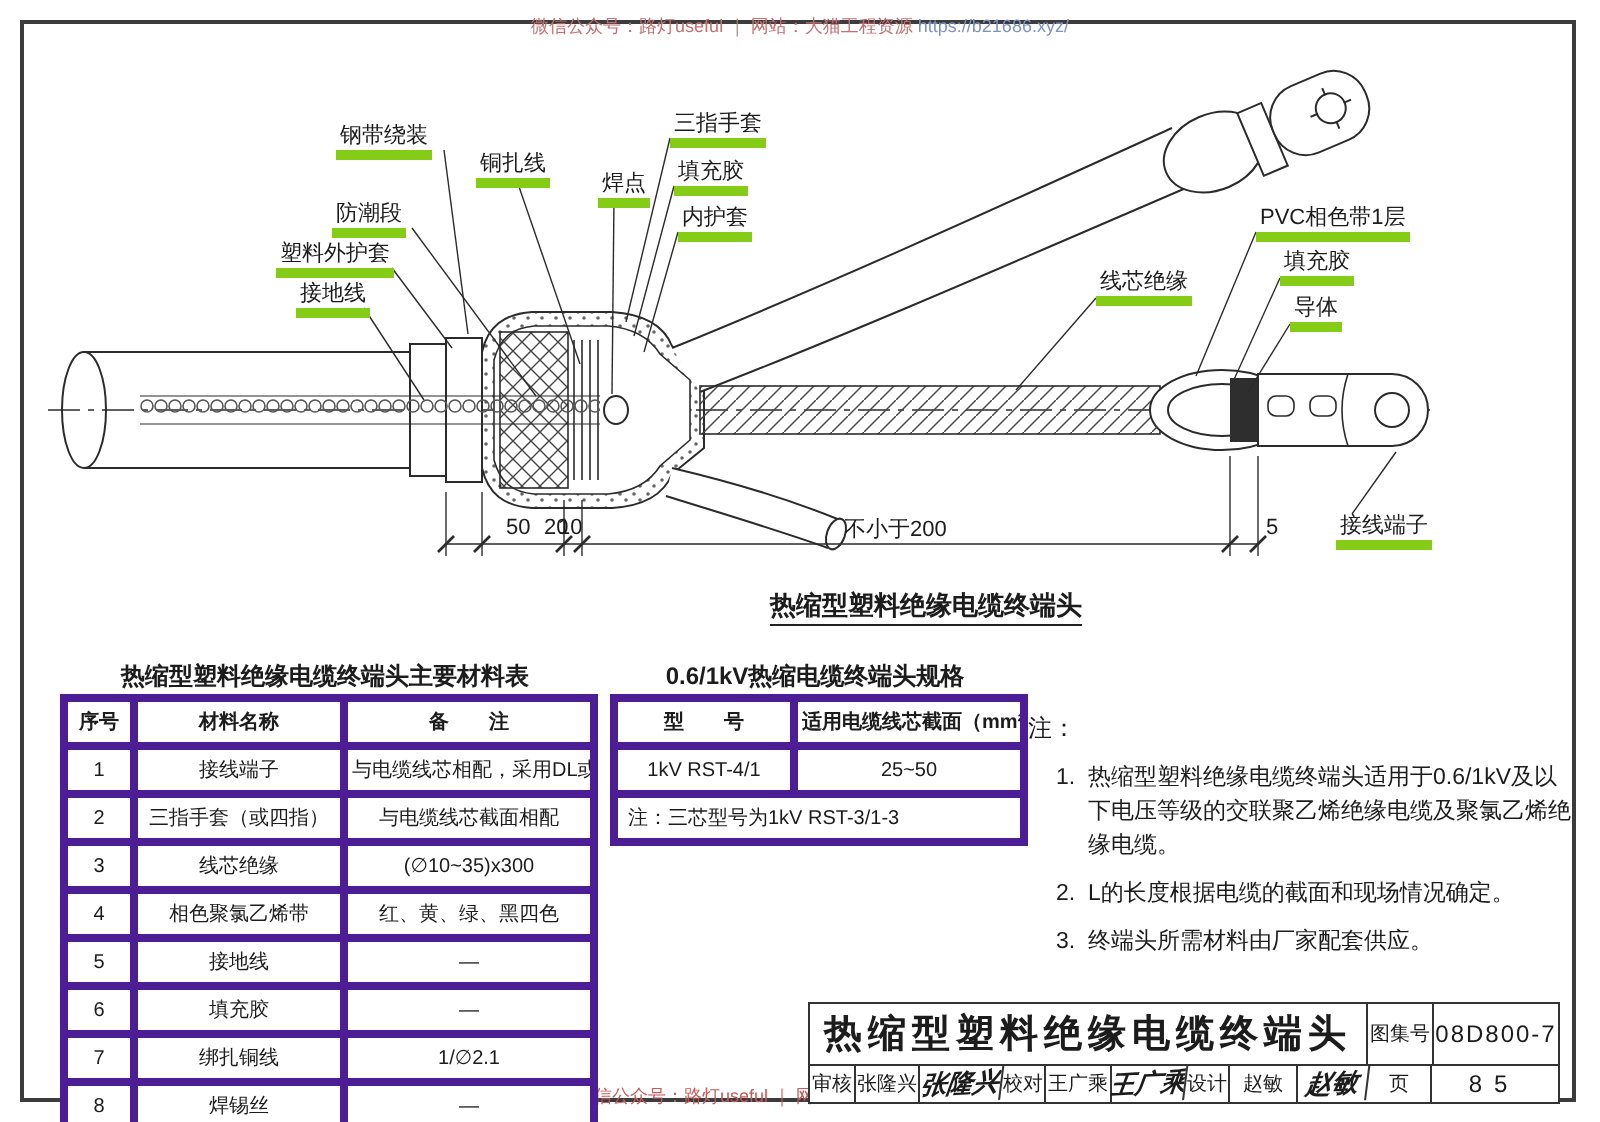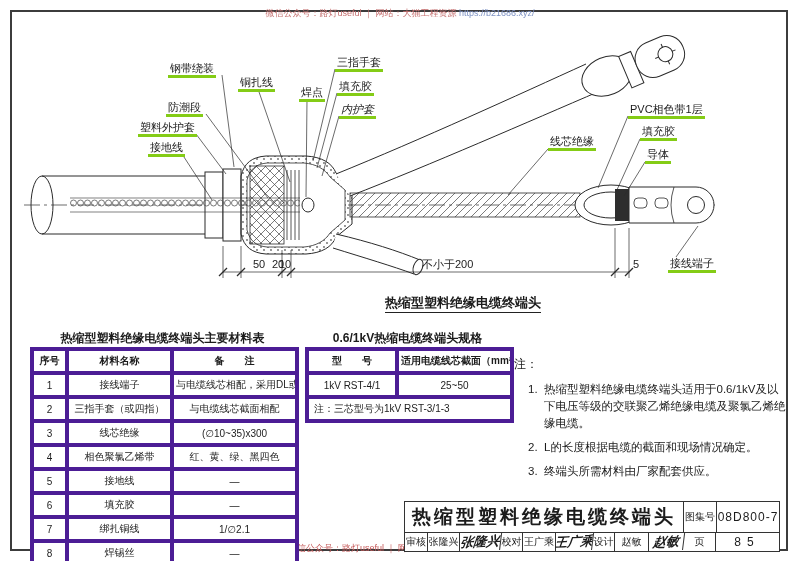--- a/index.html
+++ b/index.html
@@ -7,21 +7,21 @@
          font-family:"Liberation Sans","DejaVu Sans",sans-serif; color:#1c1c1c; }
   .page { position:absolute; inset:0; }
   .frame { position:absolute; left:10px; top:10px; width:778px; height:541px;
            border:2px solid #3c3c3c; box-sizing:border-box; background:transparent; }
   .wm { position:absolute; font-size:9px; white-space:nowrap; z-index:1; }
   .wm-top { left:0; right:0; top:7px; text-align:center; color:#c57070; }
   .wm-bottom { left:288px; top:542px; color:#c55a5a; width:118px; overflow:hidden; }
   .wm .wm-url { color:#7d92c4; }
   svg.diagram { position:absolute; left:0; top:0; z-index:2; }
   .dlabel { position:absolute; z-index:3; font-size:11px; line-height:12px;
-            border-bottom:3px solid #84cc16; padding:0 2px 1px 2px; white-space:nowrap; }
+            border-bottom:5px solid #84cc16; padding:0 2px 1px 2px; white-space:nowrap; }
   .dim { position:absolute; z-index:3; font-size:11px; white-space:nowrap; }
   .caption { position:absolute; left:343px; top:294px; width:240px; text-align:center;
              font-size:13px; font-weight:bold; z-index:3; }
   .caption span { border-bottom:1.5px solid #222; padding-bottom:2px; }
   .tbl-title { position:absolute; text-align:center; font-size:12px; font-weight:bold; z-index:3; }
   table.dt { position:absolute; border-collapse:collapse; z-index:3; table-layout:fixed; background:#fff; }
   table.dt th, table.dt td { border:4px solid #4c1d95; font-size:10px; font-weight:normal;
              text-align:center; padding:0 2px; height:20px; overflow:hidden; white-space:nowrap; }
   table.dt th { font-weight:bold; }
   #materials-table { left:30px; top:347px; width:265px; }
@@ -181,21 +181,21 @@
           <line x1="625" y1="276" x2="633" y2="268"></line>
         </g>
       </g>
     </g>
   </svg>
 
   <div class="dlabel" style="left:168px; top:62px;">钢带绕装</div>
   <div class="dlabel" style="left:238px; top:76px;">铜扎线</div>
   <div class="dlabel" style="left:335px; top:56px;">三指手套</div>
   <div class="dlabel" style="left:337px; top:80px;">填充胶</div>
-  <div class="dlabel" style="left:339px; top:103px;font-style:italic;">内护套</div>
+  <div class="dlabel" style="left:339px; top:103px;">内护套</div>
   <div class="dlabel" style="left:299px; top:86px;">焊点</div>
   <div class="dlabel" style="left:166px; top:101px;">防潮段</div>
   <div class="dlabel" style="left:138px; top:121px;">塑料外护套</div>
   <div class="dlabel" style="left:148px; top:141px;">接地线</div>
   <div class="dlabel" style="left:628px; top:103px;">PVC相色带1层</div>
   <div class="dlabel" style="left:548px; top:135px;">线芯绝缘</div>
   <div class="dlabel" style="left:640px; top:125px;">填充胶</div>
   <div class="dlabel" style="left:645px; top:148px;">导体</div>
   <div class="dlabel" style="left:668px; top:257px;">接线端子</div>
 

